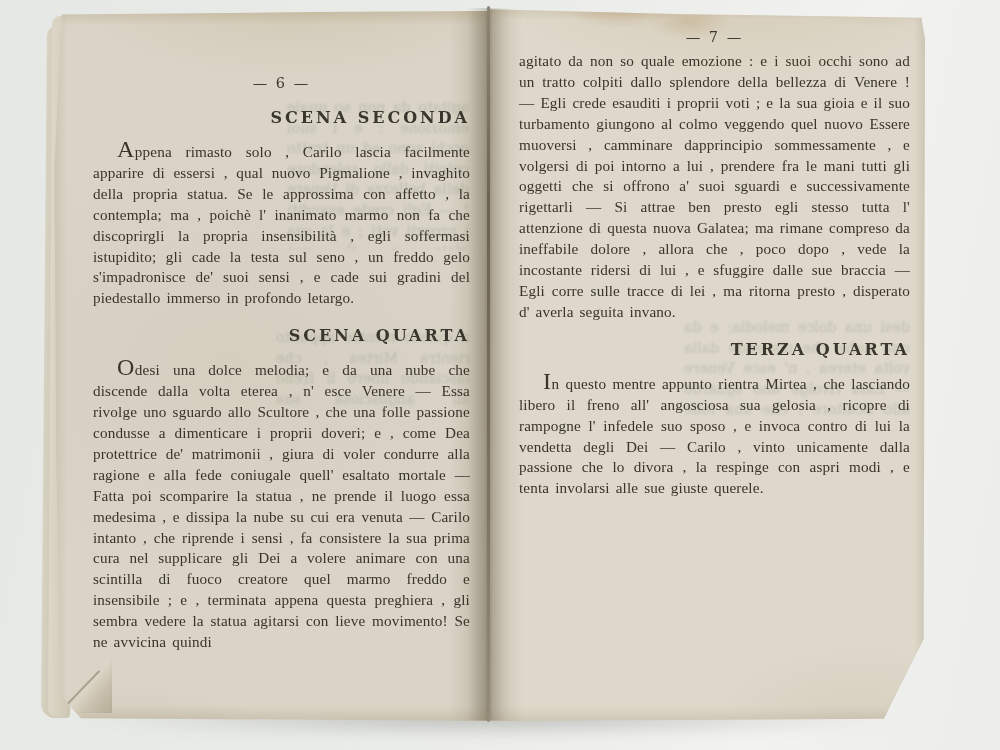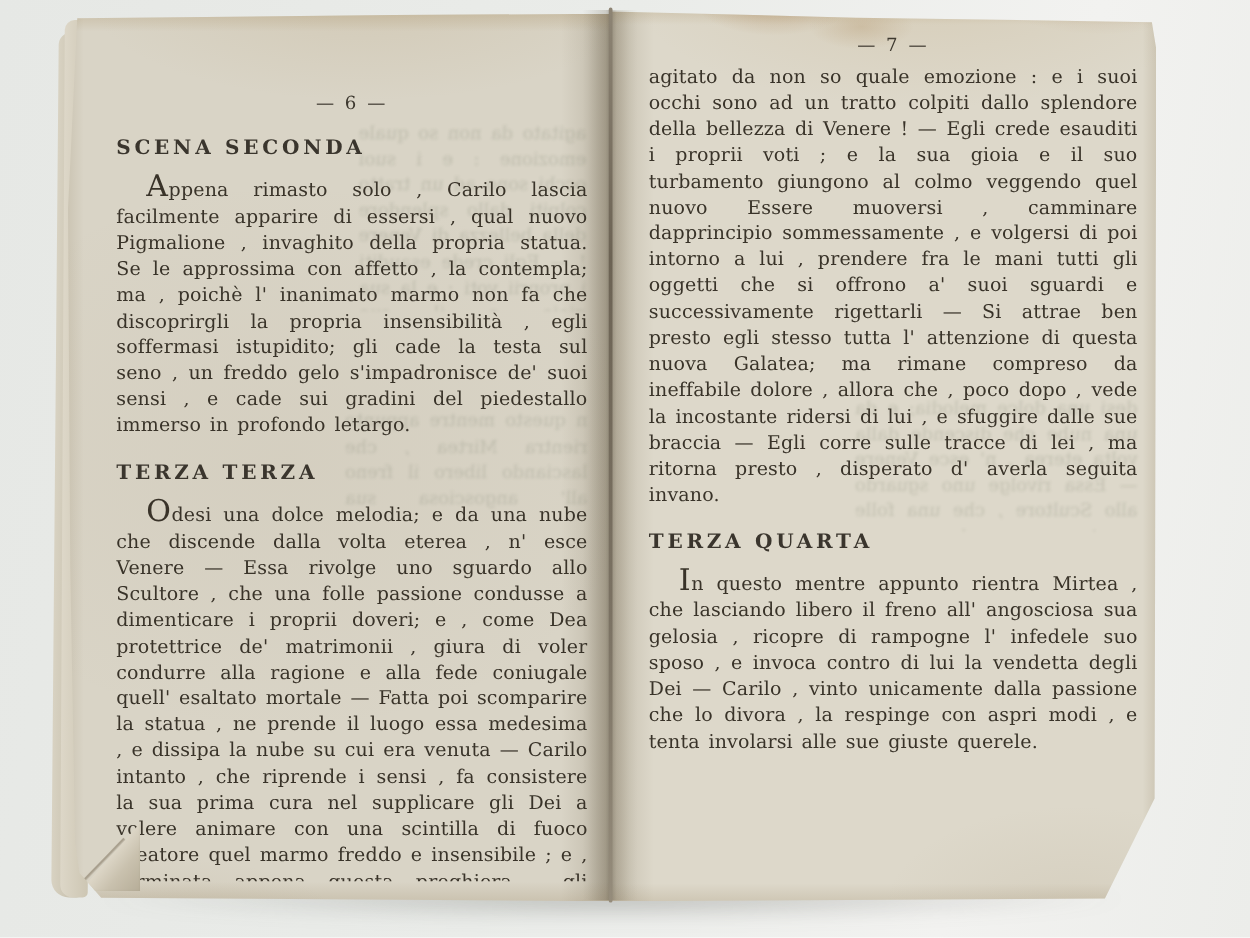--- a/index.html
+++ b/index.html
@@ -77,26 +77,26 @@
   .dogear-crease{
     position:absolute;left:10px;bottom:12px;width:52px;height:2px;
     background:rgba(110,98,75,.45);transform:rotate(-46deg);transform-origin:left bottom;filter:blur(.4px);
   }
   
   .content{position:absolute;color:#38332c;}
   .content-left{left:39px;top:64px;width:377px;height:630px;overflow:hidden;}
   .content-right{left:31px;top:22px;width:391px;height:680px;overflow:hidden;}
   .pgnum{text-align:center;font-size:14.5px;letter-spacing:2px;color:#3d382f;}
   .scene-heading{
-    text-align:left;font-size:16px;font-weight:bold;letter-spacing:3px;
+    text-align:right;font-size:16px;font-weight:bold;letter-spacing:3px;
     color:#3a352d;margin-top:17px;white-space:nowrap;
   }
   .para{
     margin-top:15px;font-size:15.2px;line-height:20.9px;text-align:justify;
-    word-spacing:2px;letter-spacing:.15px;color:#393329;
+    word-spacing:2px;letter-spacing:.15px;color:#393329;font-family:Liberation Serif, serif;
   }
   .para.indent{text-indent:24px;}
   .initial{font-size:24px;line-height:0;letter-spacing:.5px;}
   
   .ghost{
     position:absolute;transform:scaleX(-1);filter:blur(1.2px);
     color:rgba(96,106,86,.34);font-size:14.3px;line-height:20.6px;
     text-align:justify;word-spacing:2px;overflow:hidden;pointer-events:none;opacity:.6;
   }
   .ghost-l1{left:233px;top:86px;width:182px;height:152px;}
@@ -115,21 +115,21 @@
   <div class="page-left">
     <div class="ghost ghost-l1">agitato da non so quale emozione : e i suoi occhi sono ad un tratto colpiti dallo splendore della bellezza di Venere ! — Egli crede esauditi i proprii voti ; e la sua gioia e il suo turbamento giungono al colmo veggendo quel nuovo Essere muoversi , camminare dapprincipio sommessamente , e volgersi di poi intorno a lui , prendere fra le mani tutti gli oggetti che si offrono a' suoi sguardi e successivamente rigettarli — Si attrae ben presto egli stesso tutta l' attenzione di questa nuova Galatea; ma rimane compreso da ineffabile dolore , allora che , poco dopo , vede la incostante ridersi di lui , e sfuggire dalle sue braccia — Egli corre sulle tracce di lei , ma ritorna presto , disperato d' averla seguita invano.</div>
     <div class="ghost ghost-l2">n questo mentre appunto rientra Mirtea , che lasciando libero il freno all' angosciosa sua gelosia , ricopre di rampogne l' infedele suo sposo , e invoca contro di lui la vendetta degli Dei — Carilo , vinto unicamente dalla passione che lo divora , la respinge con aspri modi , e tenta involarsi alle sue giuste querele.</div>
 
     <div class="content content-left">
       <div class="pgnum">— 6 —</div>
 
       <div class="scene-heading">SCENA SECONDA</div>
       <div class="para indent"><span class="initial">A</span><span>ppena rimasto solo , Carilo lascia facilmente apparire di essersi , qual nuovo Pigmalione , invaghito della propria statua. Se le approssima con affetto , la contempla; ma , poichè l' inanimato marmo non fa che discoprirgli la propria insensibilità , egli soffermasi istupidito; gli cade la testa sul seno , un freddo gelo s'impadronisce de' suoi sensi , e cade sui gradini del piedestallo immerso in profondo letargo.</span></div>
 
-      <div class="scene-heading">TERZA TERZA</div>
+      <div class="scene-heading">SCENA QUARTA</div>
       <div class="para indent"><span class="initial">O</span><span>desi una dolce melodia; e da una nube che discende dalla volta eterea , n' esce Venere — Essa rivolge uno sguardo allo Scultore , che una folle passione condusse a dimenticare i proprii doveri; e , come Dea protettrice de' matrimonii , giura di voler condurre alla ragione e alla fede coniugale quell' esaltato mortale — Fatta poi scomparire la statua , ne prende il luogo essa medesima , e dissipa la nube su cui era venuta — Carilo intanto , che riprende i sensi , fa consistere la sua prima cura nel supplicare gli Dei a volere animare con una scintilla di fuoco creatore quel marmo freddo e insensibile ; e , terminata appena questa preghiera , gli sembra vedere la statua agitarsi con lieve movimento! Se ne avvicina quindi</span></div>
     </div>
 
     <div class="dogear"></div>
     <div class="dogear-crease"></div>
   </div>
 
   <div class="page-right">
     <div class="ghost ghost-r1">desi una dolce melodia; e da una nube che discende dalla volta eterea , n' esce Venere — Essa rivolge uno sguardo allo Scultore , che una folle passione condusse a dimenticare i proprii doveri; e , come Dea protettrice de' matrimonii , giura di voler condurre alla ragione e alla fede coniugale quell' esaltato mortale — Fatta poi scomparire la statua , ne prende il luogo essa medesima , e dissipa la nube su cui era venuta — Carilo intanto , che riprende i sensi , fa consistere la sua prima cura nel supplicare gli Dei a volere animare con una scintilla di fuoco creatore quel marmo freddo e insensibile ; e , terminata appena questa preghiera , gli sembra vedere la statua agitarsi con lieve movimento! Se ne avvicina quindi</div>
 

